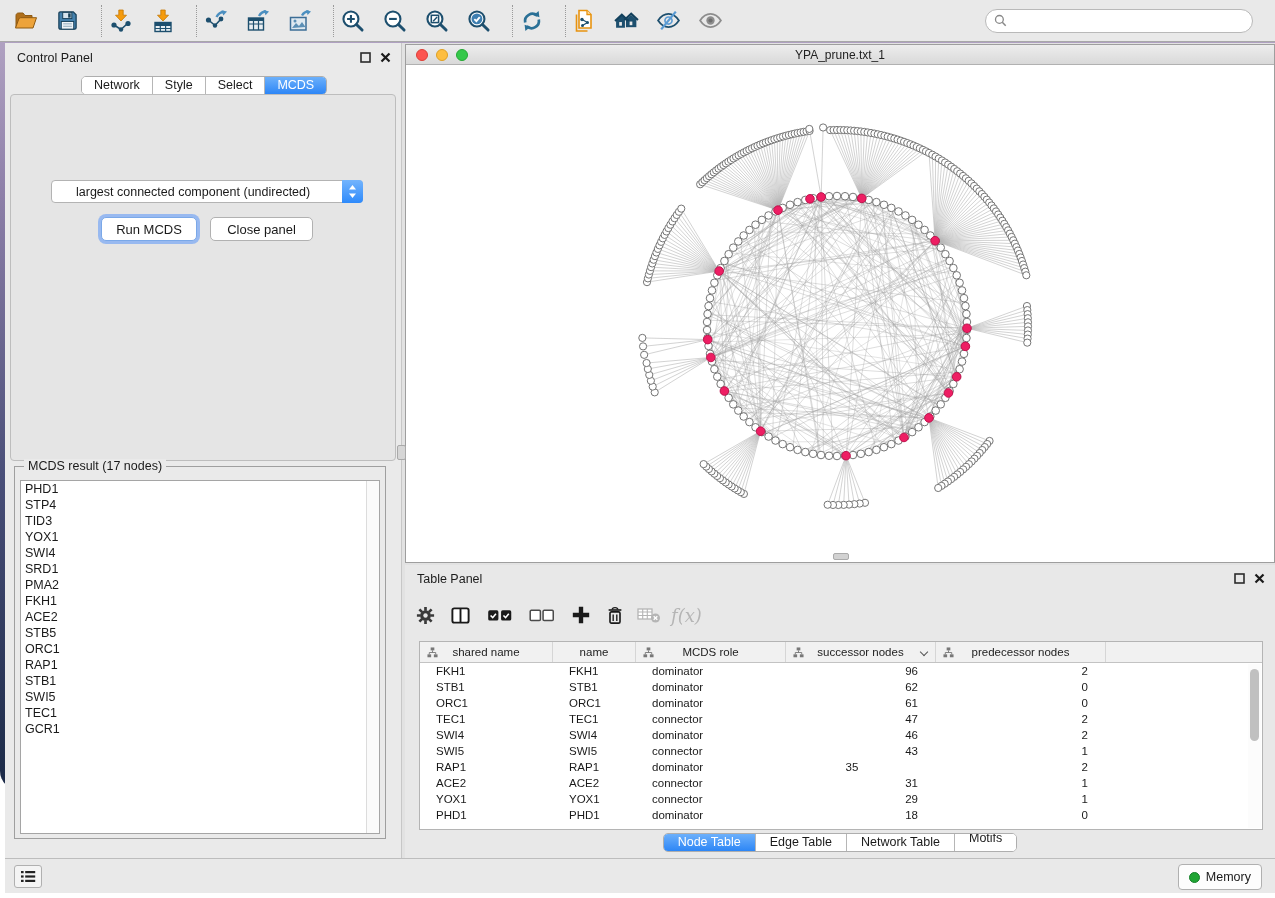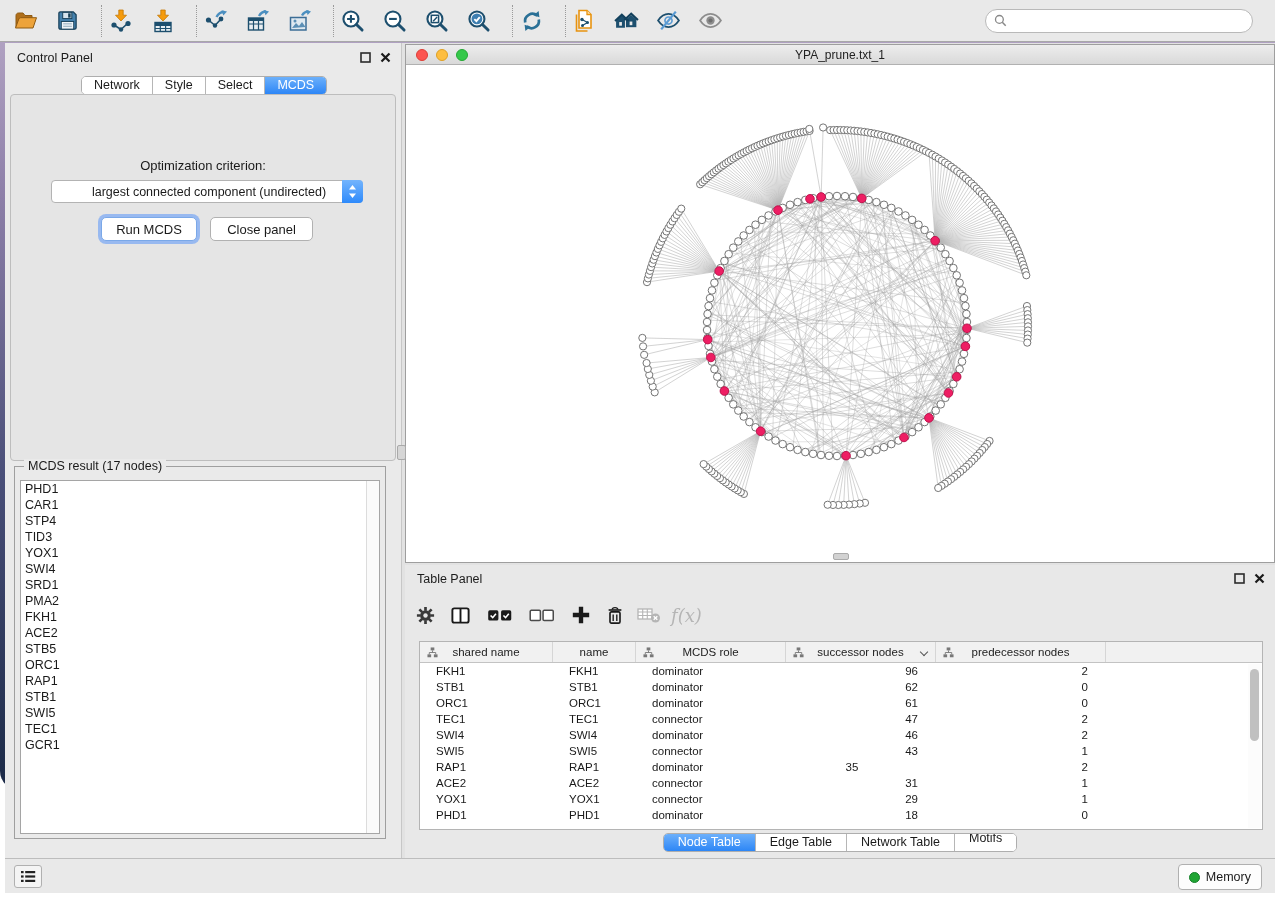--- a/index.html
+++ b/index.html
@@ -30,21 +30,21 @@
   .seg-tabs { position:absolute; display:flex; border:1px solid #aeaeae; border-radius:5px; background:#fff; overflow:hidden; height:19px; }
   .seg-tab { padding:2px 12px 3px; font-size:12.5px; border-right:1px solid #b6b6b6; background:#fff; white-space:nowrap; display:flex; align-items:center; }
   .seg-tab:last-child { border-right:none; }
   .seg-tab.sel { background:linear-gradient(180deg,#6cb0fb,#2d86f6); color:#fff; }
 
   .inner-panel { position:absolute; left:5px; top:51px; width:386px; height:367px;
     background:#e5e5e5; border:1px solid #bdbdbd; border-radius:4px; }
   .opt-label { position:absolute; left:0; top:63px; width:100%; text-align:center; font-size:13px; }
   .dropdown { position:absolute; left:40px; top:85px; width:312px; height:23px; background:#fff;
     border:1px solid #b3b3b3; border-radius:4px; display:flex; align-items:center; }
-  .dropdown .dd-text { flex:1; padding-left:24px; font-size:12.5px; white-space:nowrap;text-align:center; }
+  .dropdown .dd-text { flex:1; padding-left:24px; font-size:12.5px; white-space:nowrap; }
   .dropdown .dd-step { width:21px; height:23px; margin:-1px -1px -1px 0; border-radius:0 4px 4px 0;
     background:linear-gradient(180deg,#73b4fd,#2e8afb); display:flex; align-items:center; justify-content:center; }
   .btn { background:#fff; border:1px solid #b1b1b1; border-radius:5px; font-size:13px;
     display:flex; align-items:center; justify-content:center; font-family:"Liberation Sans",sans-serif; }
   .btn.focused { box-shadow:0 0 0 3px rgba(90,150,250,.55); border-color:#7aa8e8; }
 
   .groupbox { position:absolute; left:9px; top:423px; width:372px; height:373px; border:1px solid #9f9f9f; }
   .groupbox .legend { position:absolute; left:9px; top:-8px; background:#eaeaea; padding:0 4px; font-size:12.5px; }
   .mcds-list { position:absolute; left:5px; top:13px; width:360px; height:354px; background:#fff;
     border:1px solid #a5a5a5; font-size:12.5px; overflow:hidden; }
@@ -262,39 +262,37 @@
             <path d="M1.5 1.5l8 8M9.5 1.5l-8 8" stroke="#1a1a1a" stroke-width="2.2"></path>
           </svg></span>
     </div>
     <div class="seg-tabs" style="left:76px; top:33px;text-align:center;" id="cp-tabs">
         <div class="seg-tab">Network</div>
         <div class="seg-tab">Style</div>
         <div class="seg-tab">Select</div>
         <div class="seg-tab sel">MCDS</div>
       </div>
     <div class="inner-panel">
-      <div class="opt-label">Optimization criterion:</div>
       <div class="dropdown">
         <span class="dd-text">largest connected component (undirected)</span>
         <span class="dd-step" id="dd-step">
             <svg width="9" height="15" viewBox="0 0 9 15">
               <path d="M4.5 1L8 5.4H1z" fill="#fff"></path>
               <path d="M4.5 14L1 9.6h7z" fill="#fff"></path>
             </svg>
           </span>
       </div>
       <div class="btn focused" style="position:absolute; left:90px; top:122px; width:96px; height:24px;">Run MCDS</div>
       <div class="btn" style="position:absolute; left:199px; top:122px; width:103px; height:24px;">Close panel</div>
     </div>
     <div class="groupbox">
       <div class="legend">MCDS result (17 nodes)</div>
       <div class="mcds-list" id="mcds-list">
         <div class="mcds-scroll"></div>
       <div class="item">PHD1</div>
-          <div class="item">CAR1</div>
           <div class="item">STP4</div>
           <div class="item">TID3</div>
           <div class="item">YOX1</div>
           <div class="item">SWI4</div>
           <div class="item">SRD1</div>
           <div class="item">PMA2</div>
           <div class="item">FKH1</div>
           <div class="item">ACE2</div>
           <div class="item">STB5</div>
           <div class="item">ORC1</div>

